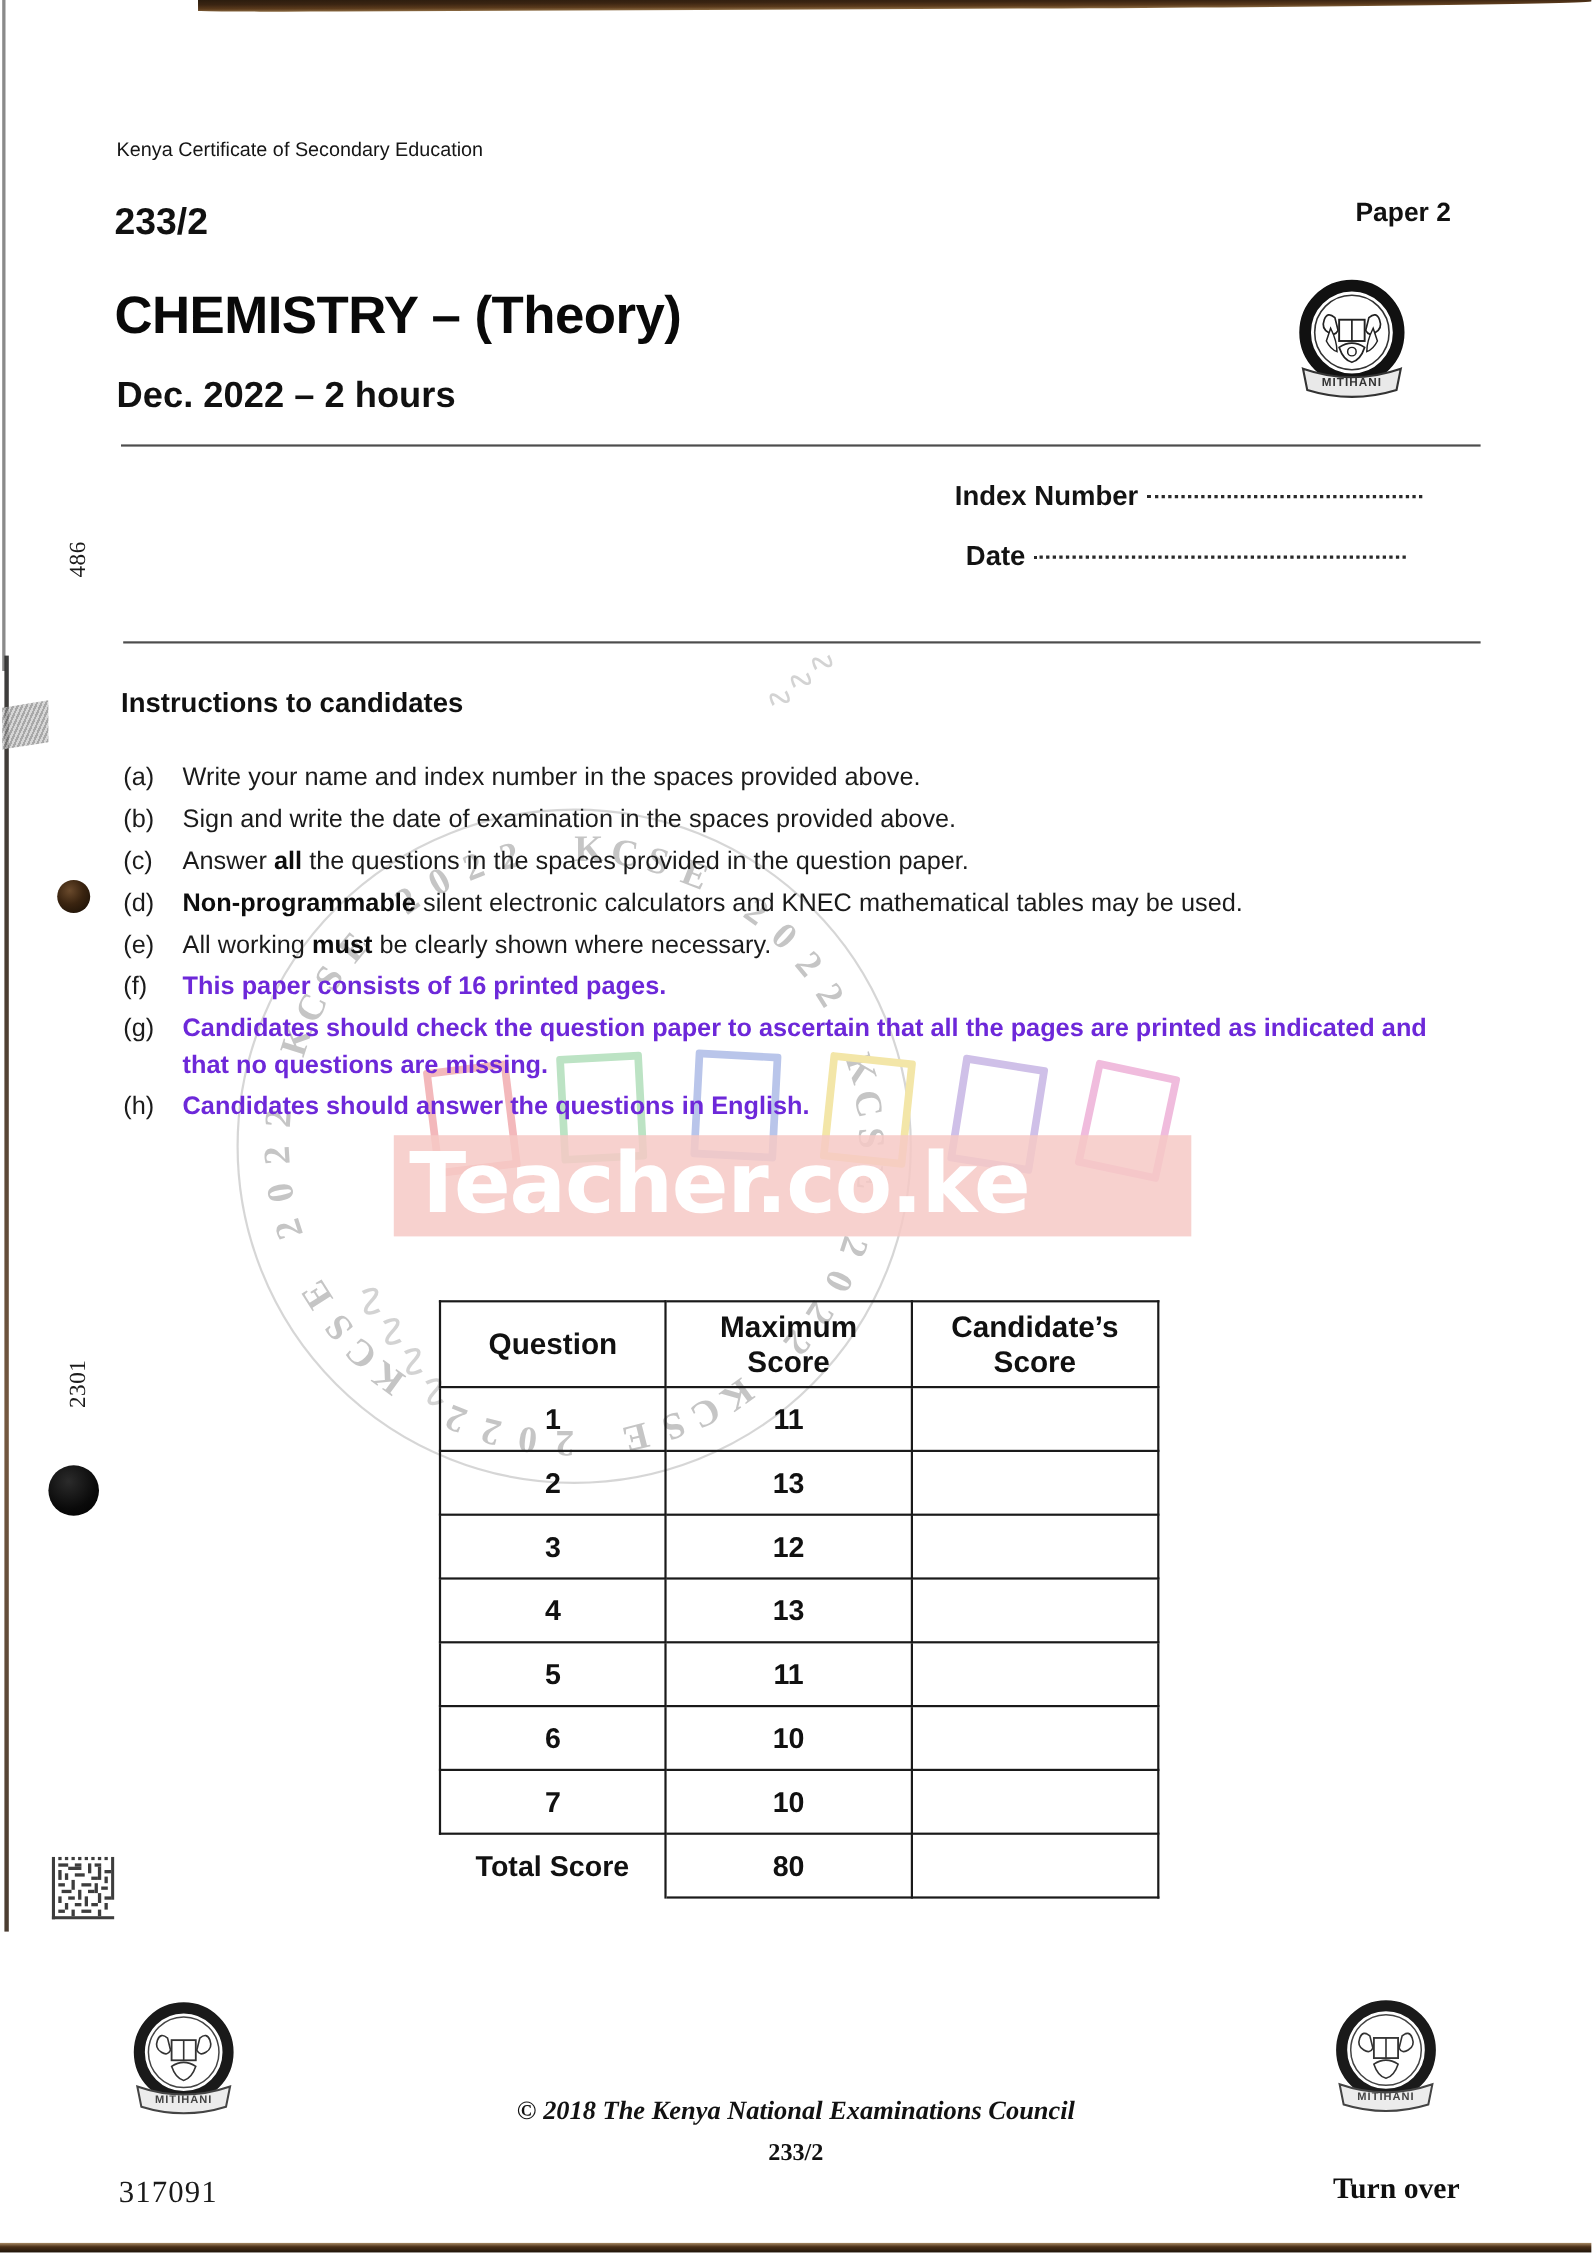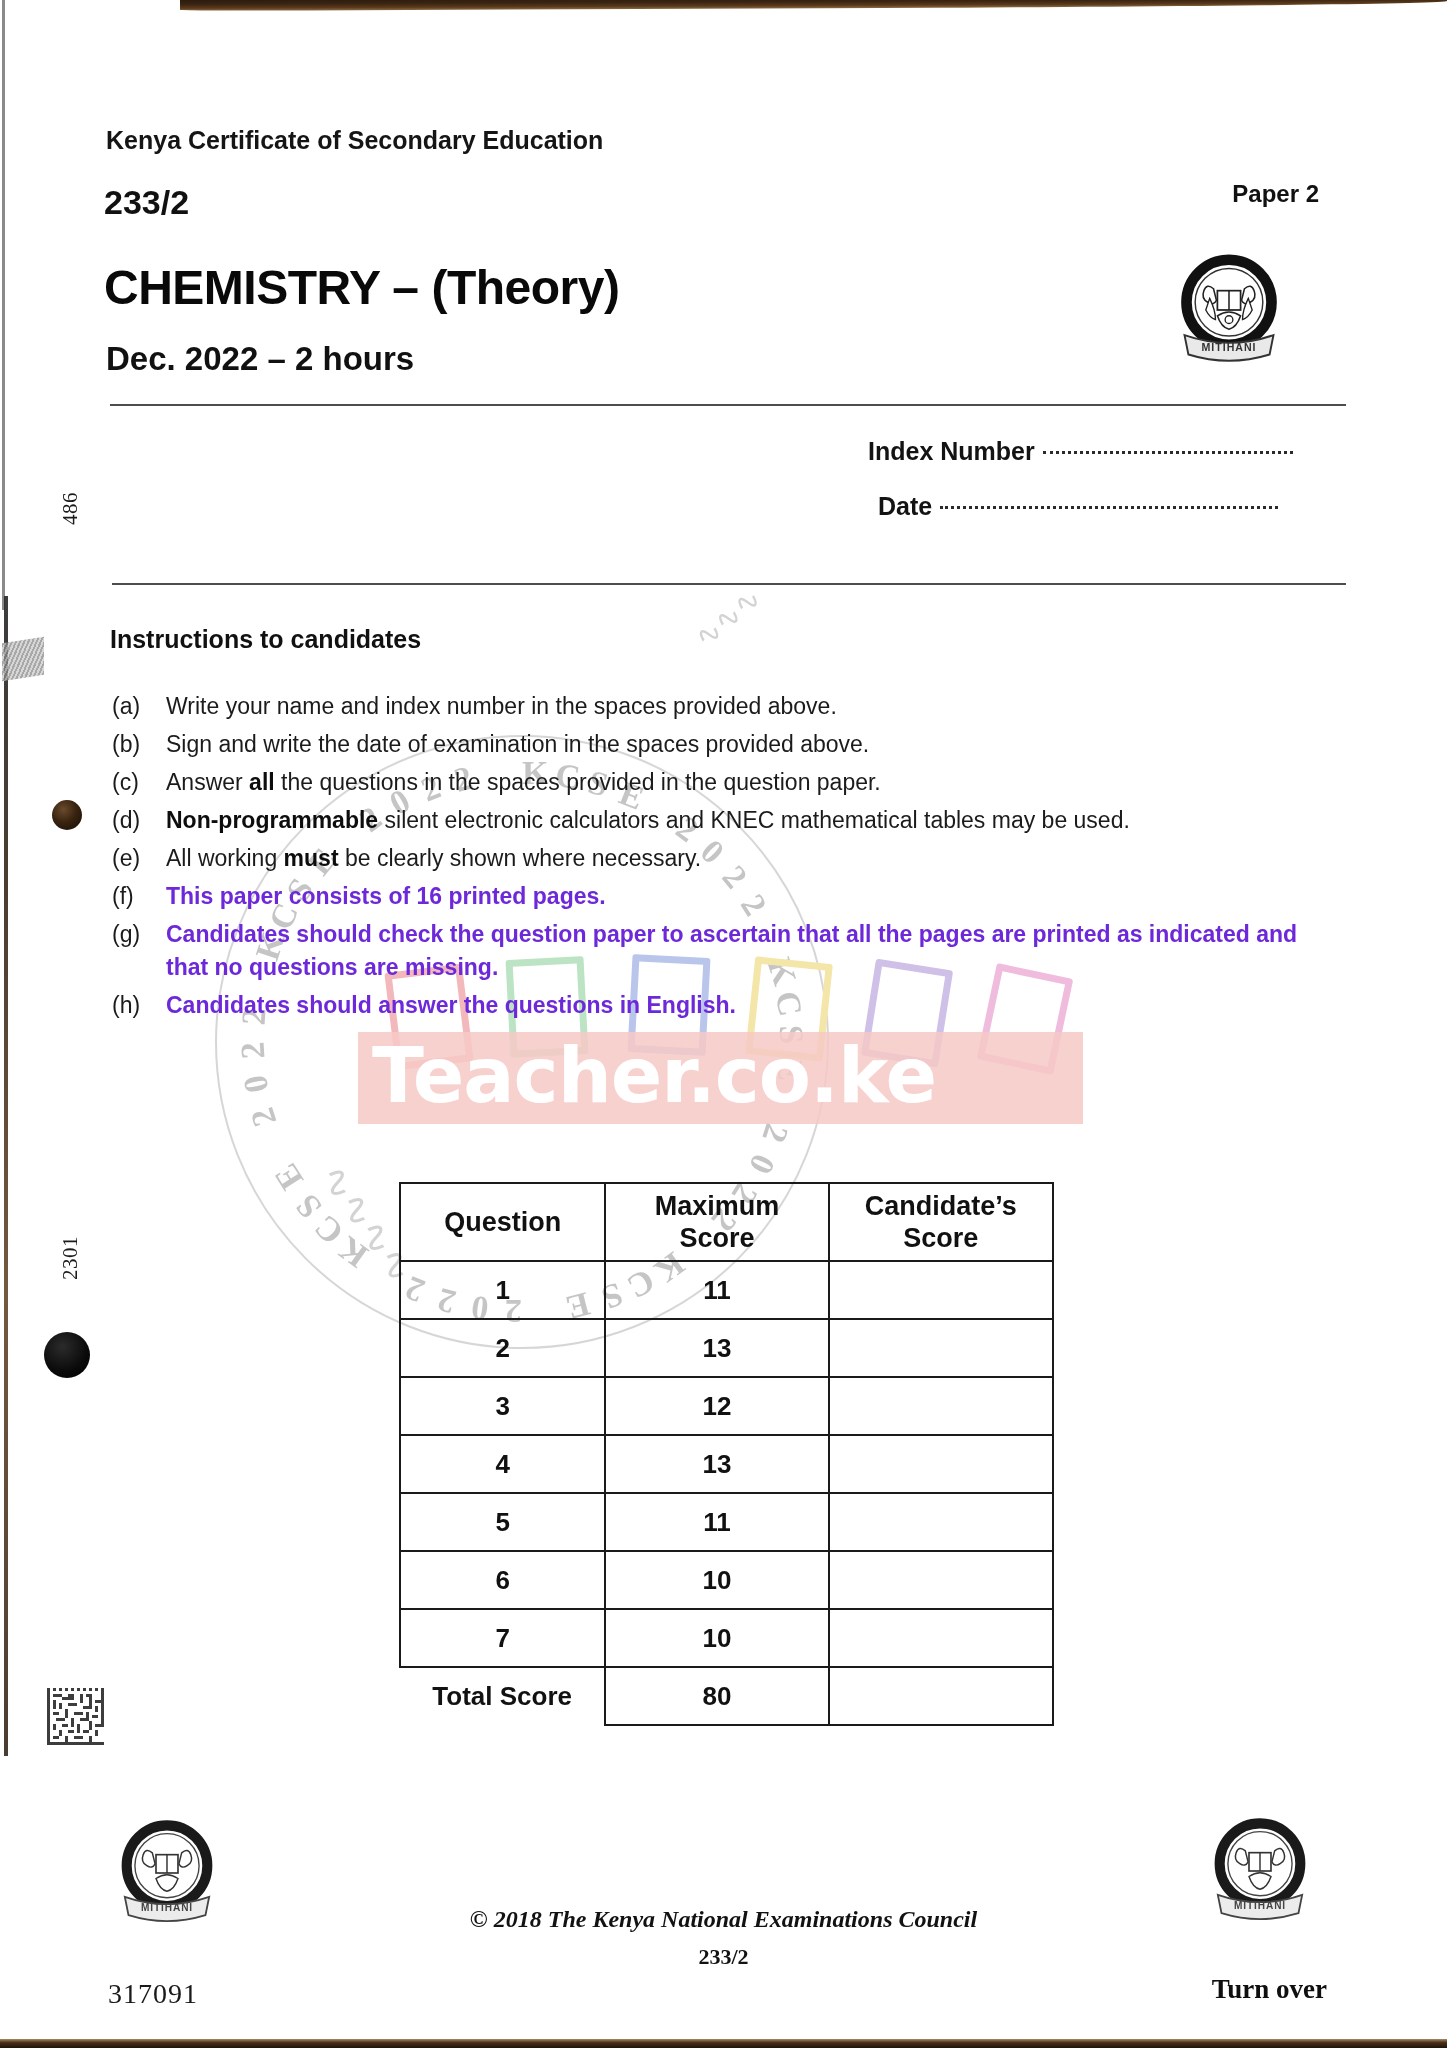--- a/index.html
+++ b/index.html
@@ -150,21 +150,21 @@
   
   .content { position: absolute; inset: 0; }
 
   .hdr-council {
     position: absolute; left: 108px; top: 88px;
     font-size: 29px; font-weight: 700; letter-spacing: .2px;
     color: #151515;
   }
   .hdr-kcse {
     position: absolute; left: 106px; top: 126px;
-    font-size: 25px; font-weight: 700; color: #151515;
+    font-size: 18px; font-weight: 400; color: #151515;
   }
   .code-233 {
     position: absolute; left: 104px; top: 183px;
     font-size: 34px; font-weight: 700; color: #111;
   }
   .paper-2 {
     position: absolute; right: 128px; top: 180px;
     font-size: 24px; font-weight: 700; color: #111;
   }
   .subject {

